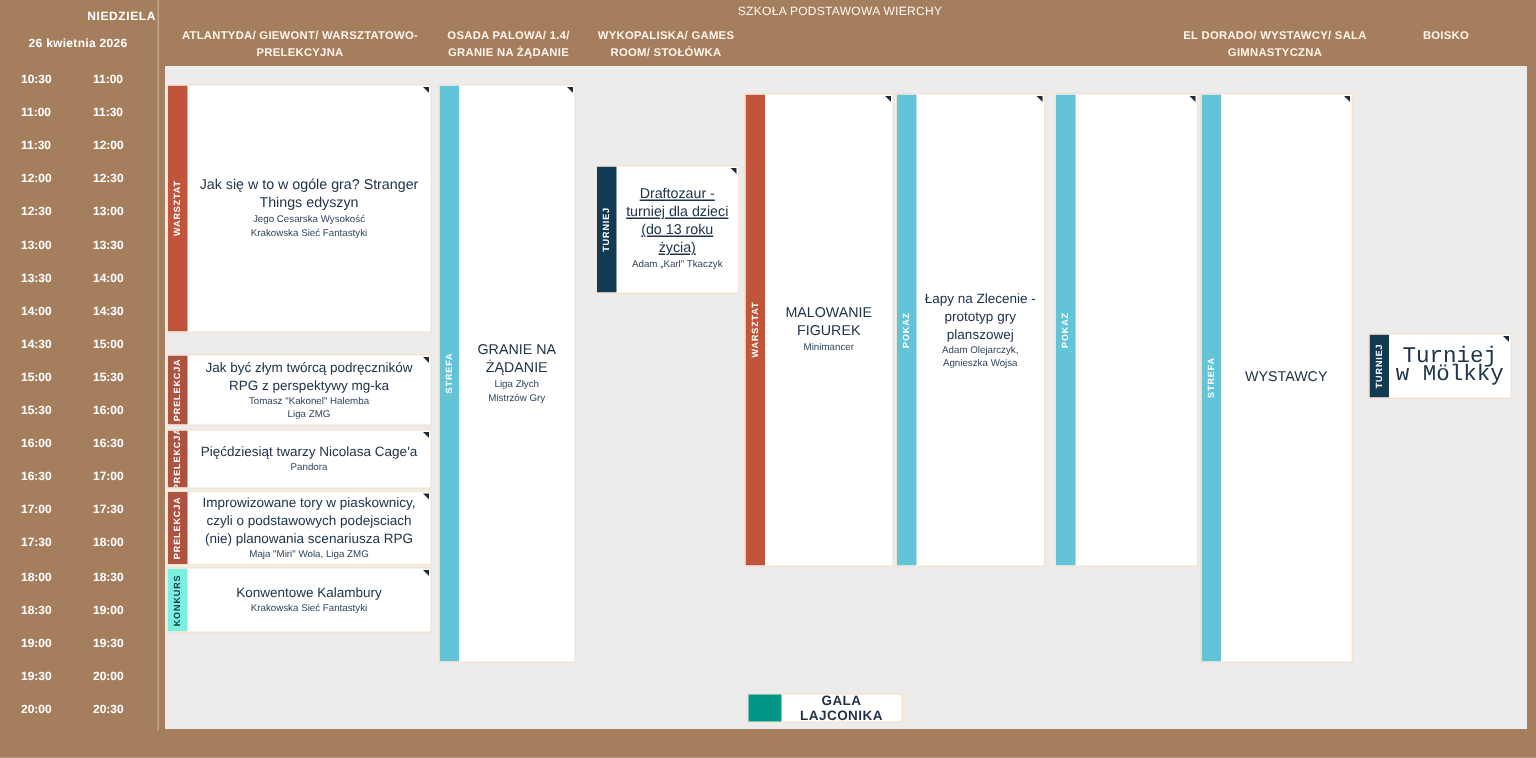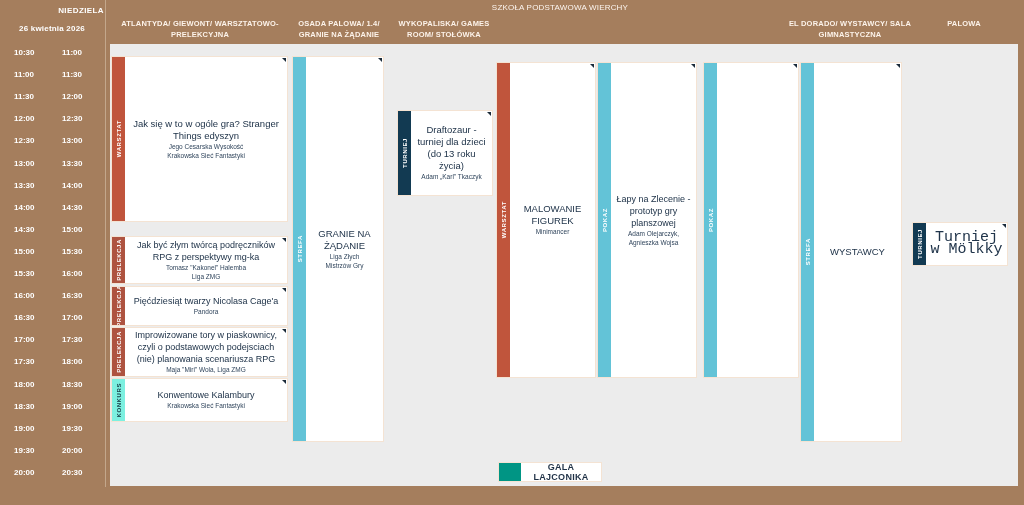--- a/index.html
+++ b/index.html
@@ -187,21 +187,21 @@
         <div class="t2">20:30</div>
       </div>
     </div>
 
   <div id="col-heads">
       <div class="colhead" style="left: 110px; width: 180px;">ATLANTYDA/ GIEWONT/ WARSZTATOWO-PRELEKCYJNA</div>
       <div class="colhead" style="left: 291px; width: 96px;">OSADA PALOWA/ 1.4/ GRANIE NA ŻĄDANIE</div>
       <div class="colhead" style="left: 394px; width: 100px;">WYKOPALISKA/ GAMES ROOM/ STOŁÓWKA</div>
       <div class="colhead" style="left: 499px; width: 299px; margin-top: 38px;">ARNAK / GAMES ROOM/ STOŁÓWKA</div>
       <div class="colhead" style="left: 780px; width: 140px;">EL DORADO/ WYSTAWCY/ SALA GIMNASTYCZNA</div>
-      <div class="colhead" style="left: 910px; width: 108px;">PALOWA</div>
+      <div class="colhead" style="left: 910px; width: 108px;">BOISKO</div>
     </div>
 
   <div class="grid"></div>
   <div id="col-bgs">
       <div class="colbg" style="left: 110px; width: 180px; top: 44px;"></div>
       <div class="colbg" style="left: 291px; width: 96px; top: 44px;"></div>
       <div class="colbg" style="left: 388px; width: 110px; top: 44px;"></div>
       <div class="colbg" style="left: 499px; width: 299px; top: 44px;"></div>
       <div class="colbg" style="left: 799px; width: 110px; top: 44px;"></div>
       <div class="colbg" style="left: 910px; width: 108px; top: 44px;"></div>
@@ -269,21 +269,21 @@
           <div class="sub">Liga Złych</div>
           <div class="sub" style="margin-top: 0px;">Mistrzów Gry</div>
         </div>
         <div class="corner"></div>
       </div>
       <div class="ev" style="left: 397px; top: 110px; width: 96px; height: 86px;">
         <div class="tag" style="background: rgb(18, 58, 82);">
           <span>TURNIEJ</span>
         </div>
         <div class="body">
-          <div class="ttl" style="font-size: 9.5px;">Draftozaur - turniej dla dzieci (do 13 roku życia)</div>
+          <div class="ttl" style="font-size: 9.5px; text-decoration: underline;">Draftozaur - turniej dla dzieci (do 13 roku życia)</div>
           <div class="sub">Adam „Karl" Tkaczyk</div>
         </div>
         <div class="corner"></div>
       </div>
       <div class="ev" style="left: 496px; top: 62px; width: 100px; height: 316px;">
         <div class="tag" style="background: rgb(192, 85, 60);">
           <span>WARSZTAT</span>
         </div>
         <div class="body">
           <div class="ttl" style="font-size: 9.5px;">MALOWANIE FIGUREK</div>

